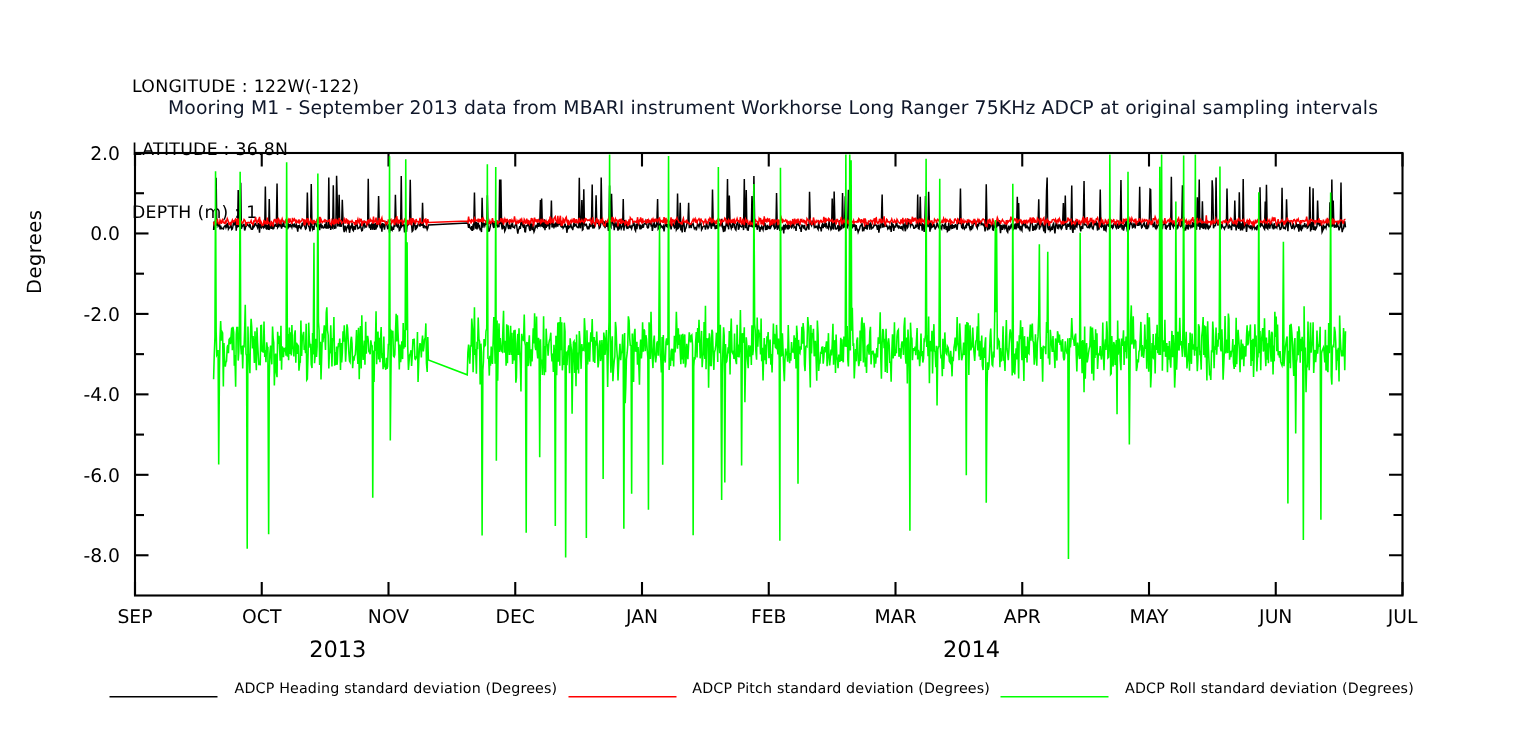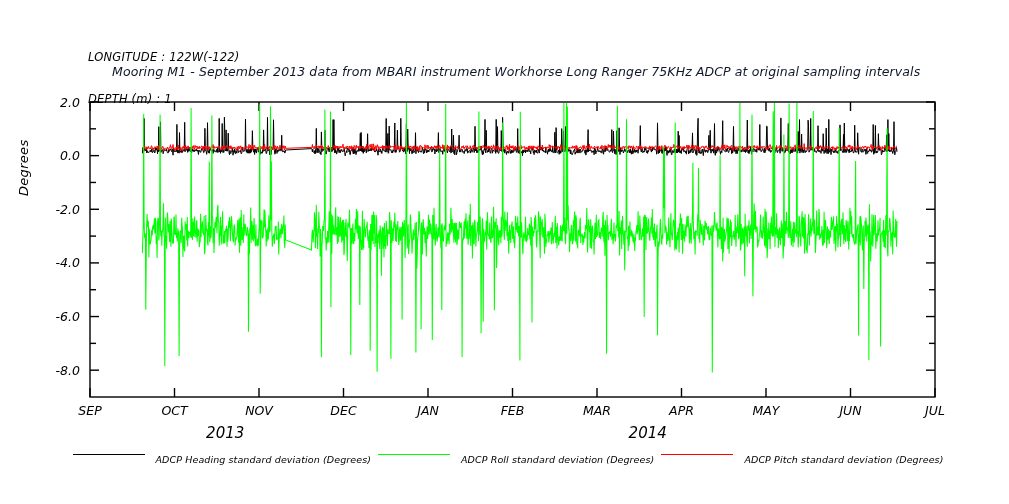--- a/index.html
+++ b/index.html
@@ -12,21 +12,20 @@
     height: 504px;
     position: relative;
     font-family: "DejaVu Sans", sans-serif;
     overflow: hidden;
   }
   #root {
     position: absolute;
     left: 0; top: 0;
     width: 1009px;
     height: 383px;
-    font-style: italic;
   }
   .meta-block {
     position: absolute;
     left: 88px;
     top: 22px;
     font-size: 11.5px;
     line-height: 14px;
     color: #000;
     letter-spacing: 0.2px;
     white-space: pre;
@@ -78,21 +77,21 @@
     top: 448px;
     width: 1009px;
     height: 22px;
     display: flex;
     justify-content: center;
     align-items: center;
     gap: 0px;
   }
   .legend-item {
     display: flex;
-    align-items: flex-start;
+    align-items: flex-end;
     gap: 4px;
   }
   .legend-swatch {
     display: inline-block;
     width: 72px;
     height: 0;
     border-top-width: 1.6px;
     border-top-style: solid;
     margin-right: 7px;
     margin-left: 7px;
@@ -104,20 +103,21 @@
     letter-spacing: 0.1px;
   }
 </style>
 </head>
 <body>
 
 <div id="root">
 
   <div class="meta-block">
     <span class="meta-line">LONGITUDE : 122W(-122)</span>
+    <span class="meta-line">LATITUDE : 36.8N</span>
     <span class="meta-line">DEPTH (m) : 1</span>
   </div>
 
   <div class="chart-title">Mooring M1 - September 2013 data from MBARI instrument Workhorse Long Ranger 75KHz ADCP at original sampling intervals</div>
 
   <div class="ylabel">Degrees</div>
 
   <svg class="plot" id="plot-svg" width="1009" height="440">
       <g>
         <rect x="90" y="102" width="845" height="295" fill="none" stroke="#000" stroke-width="1.4"></rect>
@@ -200,22 +200,22 @@
         <path d="M142.4 252.9 L142.8 237.9 L143.3 224.6 L143.7 114.1 L144.1 220.8 L144.5 236.8 L145.0 235.9 L145.4 233.4 L145.8 309.7 L146.3 247.4 L146.7 225.0 L147.1 214.0 L147.6 227.1 L148.0 221.2 L148.4 222.0 L148.9 257.6 L149.3 228.7 L149.7 239.5 L150.2 244.5 L150.6 241.5 L151.0 240.9 L151.5 231.4 L151.9 229.9 L152.3 235.4 L152.7 226.4 L153.2 225.7 L153.6 229.4 L154.0 224.6 L154.5 218.4 L154.9 233.5 L155.3 217.9 L155.8 221.3 L156.2 243.9 L156.6 236.6 L157.1 257.9 L157.5 222.8 L157.9 218.3 L158.4 218.3 L158.8 240.4 L159.2 234.8 L159.6 219.1 L160.1 114.5 L160.5 230.8 L160.9 236.3 L161.4 230.5 L161.8 245.7 L162.2 230.2 L162.7 231.7 L163.1 220.4 L163.5 203.2 L164.0 235.9 L164.4 237.1 L164.8 365.9 L165.3 217.6 L165.7 236.4 L166.1 236.3 L166.6 248.8 L167.0 223.2 L167.4 212.6 L167.8 217.7 L168.3 232.3 L168.7 224.1 L169.1 230.3 L169.6 242.0 L170.0 220.8 L170.4 233.6 L170.9 246.8 L171.3 218.4 L171.7 228.2 L172.2 237.2 L172.6 243.5 L173.0 242.0 L173.5 242.6 L173.9 217.1 L174.3 217.0 L174.7 234.1 L175.2 234.5 L175.6 234.6 L176.0 214.4 L176.5 238.0 L176.9 233.3 L177.3 241.5 L177.8 228.2 L178.2 231.5 L178.6 231.7 L179.1 356.1 L179.5 251.6 L179.9 235.7 L180.4 230.4 L180.8 237.2 L181.2 242.9 L181.7 217.7 L182.1 225.5 L182.5 228.4 L182.9 257.0 L183.4 237.7 L183.8 235.7 L184.2 248.3 L184.7 251.5 L185.1 221.2 L185.5 229.3 L186.0 223.9 L186.4 232.6 L186.8 240.5 L187.3 217.1 L187.7 246.5 L188.1 231.0 L188.6 232.0 L189.0 238.2 L189.4 232.0 L189.8 234.4 L190.3 231.6 L190.7 237.2 L191.1 108.1 L191.6 237.9 L192.0 222.6 L192.4 240.1 L192.9 218.3 L193.3 236.0 L193.7 221.5 L194.2 237.0 L194.6 216.6 L195.0 230.9 L195.5 233.0 L195.9 237.7 L196.3 223.5 L196.8 220.2 L197.2 241.8 L197.6 228.4 L198.0 236.0 L198.5 230.0 L198.9 230.6 L199.3 247.2 L199.8 241.9 L200.2 241.5 L200.6 213.7 L201.1 237.3 L201.5 226.0 L201.9 223.8 L202.4 221.2 L202.8 233.3 L203.2 230.5 L203.7 235.4 L204.1 215.9 L204.5 253.3 L204.9 252.7 L205.4 235.4 L205.8 215.1 L206.2 226.2 L206.7 231.8 L207.1 229.1 L207.5 243.0 L208.0 245.4 L208.4 222.0 L208.8 236.4 L209.3 161.8 L209.7 242.2 L210.1 237.3 L210.6 225.9 L211.0 237.9 L211.4 231.0 L211.9 115.6 L212.3 214.7 L212.7 220.2 L213.1 243.3 L213.6 227.9 L214.0 253.0 L214.4 239.8 L214.9 222.3 L215.3 228.1 L215.7 223.5 L216.2 216.8 L216.6 224.5 L217.0 233.3 L217.5 208.4 L217.9 204.9 L218.3 220.0 L218.8 223.5 L219.2 245.7 L219.6 235.7 L220.0 235.2 L220.5 216.8 L220.9 231.3 L221.3 244.4 L221.8 225.3 L222.2 227.4 L222.6 211.3 L223.1 243.8 L223.5 234.7 L223.9 243.3 L224.4 231.0 L224.8 243.2 L225.2 233.3 L225.7 228.7 L226.1 231.0 L226.5 225.7 L227.0 246.7 L227.4 228.6 L227.8 241.6 L228.2 235.7 L228.7 220.9 L229.1 227.8 L229.5 216.9 L230.0 226.7 L230.4 241.2 L230.8 232.6 L231.3 216.2 L231.7 218.8 L232.1 226.2 L232.6 235.7 L233.0 240.7 L233.4 241.4 L233.9 226.7 L234.3 224.5 L234.7 229.1 L235.1 245.5 L235.6 237.5 L236.0 240.5 L236.4 237.4 L236.9 236.4 L237.3 229.3 L237.7 220.0 L238.2 234.6 L238.6 242.7 L239.0 218.5 L239.5 252.8 L239.9 229.5 L240.3 217.3 L240.8 245.7 L241.2 210.1 L241.6 231.3 L242.1 240.0 L242.5 233.4 L242.9 227.1 L243.3 243.1 L243.8 214.5 L244.2 235.8 L244.6 225.6 L245.1 223.9 L245.5 226.7 L245.9 234.3 L246.4 235.0 L246.8 236.1 L247.2 226.9 L247.7 230.2 L248.1 230.6 L248.5 331.8 L249.0 233.6 L249.4 254.6 L249.8 227.7 L250.2 233.9 L250.7 207.5 L251.1 242.9 L251.5 224.6 L252.0 221.0 L252.4 239.7 L252.8 225.2 L253.3 241.5 L253.7 225.9 L254.1 218.0 L254.6 238.8 L255.0 235.4 L255.4 246.2 L255.9 224.4 L256.3 244.6 L256.7 243.8 L257.2 246.5 L257.6 238.6 L258.0 245.8 L258.4 244.3 L258.9 229.2 L259.3 230.0 L259.7 104.2 L260.2 293.7 L260.6 251.2 L261.0 221.0 L261.5 221.9 L261.9 220.5 L262.3 237.3 L262.8 237.9 L263.2 236.5 L263.6 222.8 L264.1 209.2 L264.5 227.6 L264.9 210.2 L265.3 221.2 L265.8 231.2 L266.2 246.4 L266.6 229.7 L267.1 241.5 L267.5 235.9 L267.9 227.5 L268.4 239.4 L268.8 215.3 L269.2 232.5 L269.7 220.1 L270.1 231.5 L270.5 106.2 L271.0 220.2 L271.4 161.5 L271.8 230.1 L272.3 246.6 L272.7 241.3 L273.1 236.5 L273.5 235.9 L274.0 233.5 L274.4 244.0 L274.8 237.2 L275.3 226.0 L275.7 229.3 L276.1 225.7 L276.6 239.3 L277.0 239.6 L277.4 238.2 L277.9 238.5 L278.3 221.4 L278.7 254.6 L279.2 240.3 L279.6 232.7 L280.0 228.8 L280.5 231.2 L280.9 238.3 L281.3 228.2 L281.7 223.7 L282.2 234.3 L282.6 231.4 L283.0 226.3 L283.5 225.2 L283.9 215.6 L284.3 242.2 L284.8 248.0 L285.2 224.6 L285.6 240.0 L311.5 249.9 L311.9 235.0 L312.4 229.7 L312.8 236.6 L313.2 242.4 L313.7 230.7 L314.1 230.7 L314.5 212.3 L315.0 219.4 L315.4 248.2 L315.8 233.9 L316.3 204.8 L316.7 236.6 L317.1 232.7 L317.6 249.1 L318.0 227.9 L318.4 232.9 L318.8 211.7 L319.3 226.2 L319.7 227.6 L320.1 256.4 L320.6 229.1 L321.0 235.1 L321.4 357.0 L321.9 247.0 L322.3 241.1 L322.7 226.0 L323.2 230.6 L323.6 230.0 L324.0 220.7 L324.5 219.0 L324.9 109.5 L325.3 238.8 L325.8 239.0 L326.2 250.4 L326.6 237.2 L327.0 243.8 L327.5 231.1 L327.9 239.7 L328.3 242.6 L328.8 226.3 L329.2 211.3 L329.6 222.7 L330.1 242.5 L330.5 111.4 L330.9 307.2 L331.4 213.7 L331.8 253.8 L332.2 228.3 L332.7 215.6 L333.1 234.7 L333.5 225.4 L333.9 231.1 L334.4 233.9 L334.8 234.4 L335.2 221.6 L335.7 207.2 L336.1 235.1 L336.5 233.2 L337.0 227.2 L337.4 243.9 L337.8 216.2 L338.3 242.2 L338.7 216.9 L339.1 224.6 L339.6 236.7 L340.0 232.2 L340.4 217.2 L340.9 236.6 L341.3 221.8 L341.7 242.6 L342.1 238.3 L342.6 220.1 L343.0 240.4 L343.4 219.8 L343.9 255.1 L344.3 251.7 L344.7 229.2 L345.2 222.6 L345.6 236.6 L346.0 218.9 L346.5 234.2 L346.9 242.1 L347.3 261.0 L347.8 222.5 L348.2 226.5 L348.6 225.5 L349.0 227.4 L349.5 209.7 L349.9 228.2 L350.3 230.5 L350.8 355.1 L351.2 228.5 L351.6 228.6 L352.1 244.1 L352.5 229.6 L352.9 223.5 L353.4 241.6 L353.8 244.1 L354.2 232.8 L354.7 241.0 L355.1 230.1 L355.5 218.8 L356.0 229.0 L356.4 208.9 L356.8 231.1 L357.2 233.4 L357.7 211.0 L358.1 234.7 L358.5 238.9 L359.0 225.2 L359.4 229.3 L359.8 304.9 L360.3 226.2 L360.7 242.3 L361.1 239.7 L361.6 250.0 L362.0 239.5 L362.4 210.8 L362.9 250.1 L363.3 230.6 L363.7 248.2 L364.1 219.1 L364.6 229.4 L365.0 230.0 L365.4 237.1 L365.9 228.9 L366.3 226.8 L366.7 225.9 L367.2 221.8 L367.6 235.6 L368.0 241.0 L368.5 235.7 L368.9 247.9 L369.3 229.8 L369.8 237.1 L370.2 350.7 L370.6 223.9 L371.1 250.2 L371.5 231.6 L371.9 215.0 L372.3 241.1 L372.8 214.7 L373.2 243.9 L373.6 211.4 L374.1 233.5 L374.5 214.9 L374.9 246.9 L375.4 239.2 L375.8 243.3 L376.2 215.1 L376.7 221.0 L377.1 371.7 L377.5 234.4 L378.0 243.5 L378.4 234.4 L378.8 233.3 L379.2 230.2 L379.7 248.9 L380.1 225.5 L380.5 229.8 L381.0 233.4 L381.4 275.8 L381.8 244.6 L382.3 228.1 L382.7 227.5 L383.1 248.7 L383.6 228.1 L384.0 257.5 L384.4 223.0 L384.9 246.4 L385.3 235.0 L385.7 249.0 L386.2 220.7 L386.6 226.4 L387.0 235.2 L387.4 245.9 L387.9 229.3 L388.3 233.9 L388.7 233.0 L389.2 233.4 L389.6 212.1 L390.0 219.3 L390.5 242.4 L390.9 358.7 L391.3 220.2 L391.8 243.0 L392.2 234.0 L392.6 228.2 L393.1 241.2 L393.5 229.0 L393.9 221.6 L394.3 227.8 L394.8 212.7 L395.2 229.8 L395.6 241.2 L396.1 224.6 L396.5 242.0 L396.9 227.0 L397.4 230.4 L397.8 221.1 L398.2 230.7 L398.7 245.0 L399.1 241.4 L399.5 230.1 L400.0 226.9 L400.4 240.7 L400.8 238.1 L401.3 226.7 L401.7 237.4 L402.1 319.4 L402.5 221.7 L403.0 226.1 L403.4 236.6 L403.8 228.2 L404.3 220.0 L404.7 236.2 L405.1 258.0 L405.6 228.7 L406.0 214.4 L406.4 102.2 L406.9 234.7 L407.3 248.5 L407.7 230.6 L408.2 224.2 L408.6 254.1 L409.0 246.5 L409.5 240.5 L409.9 237.8 L410.3 214.6 L410.7 218.6 L411.2 232.9 L411.6 238.9 L412.0 253.6 L412.5 240.9 L412.9 235.9 L413.3 229.2 L413.8 240.1 L414.2 234.4 L414.6 235.3 L415.1 222.8 L415.5 238.2 L415.9 352.5 L416.4 222.0 L416.8 268.8 L417.2 257.7 L417.6 239.6 L418.1 235.3 L418.5 230.2 L418.9 210.9 L419.4 213.7 L419.8 225.4 L420.2 230.2 L420.7 230.6 L421.1 329.2 L421.5 222.4 L422.0 233.8 L422.4 254.6 L422.8 223.0 L423.3 219.2 L423.7 234.4 L424.1 233.5 L424.6 227.8 L425.0 243.1 L425.4 231.3 L425.8 241.6 L426.3 256.5 L426.7 233.6 L427.1 226.4 L427.6 239.0 L428.0 233.3 L428.4 214.8 L428.9 234.5 L429.3 219.6 L429.7 220.5 L430.2 234.1 L430.6 223.5 L431.0 225.9 L431.5 233.5 L431.9 238.5 L432.3 339.9 L432.7 214.9 L433.2 221.0 L433.6 239.4 L434.0 207.8 L434.5 231.0 L434.9 238.5 L435.3 245.4 L435.8 227.2 L436.2 223.7 L436.6 236.6 L437.1 241.6 L437.5 238.0 L437.9 228.8 L438.4 227.5 L438.8 237.2 L439.2 223.0 L439.7 150.3 L440.1 236.8 L440.5 238.7 L440.9 248.3 L441.4 224.6 L441.8 309.9 L442.2 223.3 L442.7 240.5 L443.1 238.0 L443.5 241.7 L444.0 228.0 L444.4 225.5 L444.8 230.0 L445.3 228.8 L445.7 104.0 L446.1 246.7 L446.6 238.6 L447.0 244.0 L447.4 234.1 L447.8 232.5 L448.3 240.4 L448.7 232.6 L449.1 244.3 L449.6 223.8 L450.0 234.9 L450.4 231.0 L450.9 207.8 L451.3 220.3 L451.7 232.5 L452.2 218.9 L452.6 230.0 L453.0 223.0 L453.5 234.9 L453.9 242.8 L454.3 223.0 L454.8 239.6 L455.2 222.5 L455.6 242.5 L456.0 226.0 L456.5 223.0 L456.9 245.0 L457.3 242.4 L457.8 229.2 L458.2 232.6 L458.6 239.5 L459.1 229.3 L459.5 221.5 L459.9 224.6 L460.4 228.3 L460.8 223.8 L461.2 223.3 L461.7 230.1 L462.1 356.9 L462.5 244.4 L462.9 238.7 L463.4 239.0 L463.8 227.5 L464.2 221.3 L464.7 238.4 L465.1 218.7 L465.5 228.4 L466.0 213.2 L466.4 226.2 L466.8 238.9 L467.3 232.3 L467.7 220.6 L468.1 244.8 L468.6 237.2 L469.0 236.3 L469.4 214.7 L469.9 239.3 L470.3 203.8 L470.7 246.1 L471.1 225.6 L471.6 226.9 L472.0 226.3 L472.4 258.5 L472.9 222.2 L473.3 225.3 L473.7 243.7 L474.2 243.7 L474.6 219.8 L475.0 221.3 L475.5 236.6 L475.9 246.6 L476.3 234.9 L476.8 233.1 L477.2 230.2 L477.6 222.3 L478.0 222.4 L478.5 241.3 L478.9 111.4 L479.3 226.6 L479.8 235.5 L480.2 216.5 L480.6 238.8 L481.1 333.3 L481.5 249.3 L481.9 234.1 L482.4 218.2 L482.8 223.7 L483.2 321.7 L483.7 229.3 L484.1 241.6 L484.5 241.0 L485.0 236.8 L485.4 231.6 L485.8 235.6 L486.2 220.7 L486.7 249.6 L487.1 222.6 L487.5 212.3 L488.0 234.7 L488.4 235.4 L488.8 233.7 L489.3 239.3 L489.7 222.4 L490.1 237.9 L490.6 240.7 L491.0 242.8 L491.4 216.5 L491.9 237.9 L492.3 229.7 L492.7 238.3 L493.1 232.1 L493.6 206.7 L494.0 231.0 L494.4 310.3 L494.9 222.1 L495.3 227.6 L495.7 228.0 L496.2 218.2 L496.6 268.1 L497.0 244.8 L497.5 224.9 L497.9 230.4 L498.3 239.5 L498.8 245.5 L499.2 230.1 L499.6 233.9 L500.1 237.7 L500.5 230.4 L500.9 243.3 L501.3 216.8 L501.8 236.7 L502.2 233.3 L502.6 122.6 L503.1 215.8 L503.5 220.3 L503.9 233.9 L504.4 239.8 L504.8 211.6 L505.2 231.1 L505.7 219.7 L506.1 222.3 L506.5 222.7 L507.0 236.3 L507.4 212.3 L507.8 240.9 L508.2 231.8 L508.7 253.7 L509.1 238.0 L509.5 225.3 L510.0 240.1 L510.4 229.7 L510.8 242.9 L511.3 224.2 L511.7 226.5 L512.1 221.4 L512.6 238.8 L513.0 236.2 L513.4 226.3 L513.9 243.2 L514.3 236.1 L514.7 248.3 L515.2 230.8 L515.6 215.7 L516.0 229.4 L516.4 222.5 L516.9 231.5 L517.3 231.9 L517.7 216.6 L518.2 230.1 L518.6 236.3 L519.0 225.7 L519.5 240.1 L519.9 360.5 L520.3 111.8 L520.8 237.2 L521.2 236.8 L521.6 222.2 L522.1 235.5 L522.5 246.3 L522.9 254.2 L523.3 239.9 L523.8 232.4 L524.2 236.9 L524.6 234.4 L525.1 241.2 L525.5 216.7 L525.9 232.4 L526.4 242.2 L526.8 235.4 L527.2 240.4 L527.7 228.1 L528.1 235.0 L528.5 233.6 L529.0 234.5 L529.4 223.5 L529.8 239.3 L530.3 225.2 L530.7 245.7 L531.1 217.1 L531.5 222.8 L532.0 322.5 L532.4 226.6 L532.8 234.3 L533.3 235.3 L533.7 230.9 L534.1 233.1 L534.6 217.8 L535.0 229.1 L535.4 215.3 L535.9 221.3 L536.3 242.9 L536.7 247.4 L537.2 231.1 L537.6 230.6 L538.0 231.0 L538.5 211.4 L538.9 216.2 L539.3 218.3 L539.7 238.9 L540.2 258.3 L540.6 216.6 L541.0 235.6 L541.5 222.1 L541.9 224.1 L542.3 219.2 L542.8 237.5 L543.2 236.3 L543.6 227.2 L544.1 240.1 L544.5 253.8 L544.9 213.7 L545.4 223.0 L545.8 247.3 L546.2 241.2 L546.6 242.4 L547.1 234.6 L547.5 235.9 L547.9 231.6 L548.4 231.4 L548.8 242.5 L549.2 238.5 L549.7 231.3 L550.1 234.9 L550.5 231.9 L551.0 227.5 L551.4 244.2 L551.8 235.2 L552.3 222.1 L552.7 238.4 L553.1 243.6 L553.6 237.9 L554.0 233.0 L554.4 236.9 L554.8 229.7 L555.3 215.8 L555.7 243.1 L556.1 227.5 L556.6 227.2 L557.0 248.6 L557.4 223.0 L557.9 237.9 L558.3 240.1 L558.7 245.4 L559.2 236.4 L559.6 240.0 L560.0 241.1 L560.5 225.2 L560.9 240.6 L561.3 226.2 L561.7 239.3 L562.2 241.5 L562.6 224.4 L563.0 226.0 L563.5 231.1 L563.9 102.0 L564.3 231.3 L564.8 217.4 L565.2 239.8 L565.6 244.3 L566.1 224.0 L566.5 102.0 L566.9 233.7 L567.4 106.8 L567.8 220.5 L568.2 205.2 L568.7 230.6 L569.1 228.9 L569.5 252.3 L569.9 243.4 L570.4 232.7 L570.8 240.9 L571.2 227.0 L571.7 225.0 L572.1 239.5 L572.5 244.1 L573.0 241.0 L573.4 220.3 L573.8 240.6 L574.3 215.7 L574.7 211.5 L575.1 223.2 L575.6 241.7 L576.0 215.2 L576.4 219.3 L576.8 244.5 L577.3 238.3 L577.7 248.6 L578.1 230.9 L578.6 230.3 L579.0 233.2 L579.4 236.4 L579.9 220.8 L580.3 217.9 L580.7 242.9 L581.2 234.0 L581.6 236.3 L582.0 233.7 L582.5 236.0 L582.9 245.1 L583.3 235.7 L583.8 242.5 L584.2 236.8 L584.6 232.0 L585.0 238.3 L585.5 224.9 L585.9 229.2 L586.3 227.2 L586.8 208.1 L587.2 239.1 L587.6 252.5 L588.1 228.4 L588.5 219.4 L588.9 220.5 L589.4 232.1 L589.8 225.9 L590.2 248.0 L590.7 219.2 L591.1 236.2 L591.5 248.7 L591.9 229.0 L592.4 225.6 L592.8 230.2 L593.2 241.5 L593.7 241.5 L594.1 254.5 L594.5 235.5 L595.0 222.8 L595.4 238.9 L595.8 236.3 L596.3 214.8 L596.7 237.2 L597.1 233.1 L597.6 235.5 L598.0 224.0 L598.4 220.7 L598.9 219.9 L599.3 237.9 L599.7 232.1 L600.1 233.8 L600.6 239.2 L601.0 229.7 L601.4 227.6 L601.9 229.4 L602.3 236.6 L602.7 217.7 L603.2 211.7 L603.6 237.2 L604.0 242.5 L604.5 225.0 L604.9 255.7 L605.3 219.7 L605.8 228.8 L606.2 249.7 L606.6 353.8 L607.0 215.1 L607.5 227.1 L607.9 225.0 L608.3 240.2 L608.8 232.1 L609.2 233.4 L609.6 233.4 L610.1 231.1 L610.5 236.8 L610.9 228.1 L611.4 218.7 L611.8 239.6 L612.2 233.3 L612.7 235.4 L613.1 244.1 L613.5 237.9 L614.0 222.4 L614.4 237.4 L614.8 234.0 L615.2 241.7 L615.7 239.0 L616.1 226.6 L616.5 227.1 L617.0 223.2 L617.4 105.8 L617.8 231.3 L618.3 223.5 L618.7 237.5 L619.1 211.0 L619.6 255.5 L620.0 230.6 L620.4 227.3 L620.9 234.3 L621.3 220.5 L621.7 249.0 L622.1 229.3 L622.6 216.1 L623.0 234.0 L623.4 234.4 L623.9 244.8 L624.3 230.5 L624.7 270.3 L625.2 233.0 L625.6 231.2 L626.0 231.0 L626.5 119.2 L626.9 232.3 L627.3 238.9 L627.8 236.5 L628.2 250.9 L628.6 225.8 L629.1 246.0 L629.5 236.5 L629.9 221.6 L630.3 231.6 L630.8 235.7 L631.2 236.3 L631.6 230.9 L632.1 231.9 L632.5 235.6 L632.9 240.9 L633.4 241.7 L633.8 233.9 L634.2 239.2 L634.7 250.9 L635.1 237.8 L635.5 240.8 L636.0 231.5 L636.4 229.5 L636.8 225.0 L637.2 234.1 L637.7 228.5 L638.1 211.3 L638.5 228.7 L639.0 232.0 L639.4 240.1 L639.8 215.6 L640.3 226.2 L640.7 234.4 L641.1 240.2 L641.6 237.8 L642.0 235.4 L642.4 228.4 L642.9 236.7 L643.3 232.8 L643.7 216.4 L644.2 316.9 L644.6 214.7 L645.0 218.6 L645.4 215.2 L645.9 250.0 L646.3 226.4 L646.7 216.9 L647.2 233.6 L647.6 231.9 L648.0 231.3 L648.5 218.4 L648.9 227.9 L649.3 234.6 L649.8 240.6 L650.2 233.2 L650.6 227.4 L651.1 226.6 L651.5 217.5 L651.9 233.7 L652.3 208.9 L652.8 237.6 L653.2 227.1 L653.6 240.0 L654.1 236.2 L654.5 223.6 L654.9 243.7 L655.4 246.7 L655.8 231.7 L656.2 238.6 L656.7 229.0 L657.1 224.9 L657.5 335.2 L658.0 259.5 L658.4 241.5 L658.8 246.5 L659.3 243.9 L659.7 235.2 L660.1 223.9 L660.5 219.0 L661.0 234.2 L661.4 243.2 L661.8 243.8 L662.3 234.3 L662.7 238.4 L663.1 213.5 L663.6 146.6 L664.0 208.2 L664.4 151.8 L664.9 233.0 L665.3 228.6 L665.7 226.6 L666.2 227.8 L666.6 244.8 L667.0 232.0 L667.5 240.5 L667.9 240.1 L668.3 233.3 L668.7 217.5 L669.2 239.8 L669.6 239.6 L670.0 247.3 L670.5 225.8 L670.9 213.3 L671.3 232.3 L671.8 236.0 L672.2 240.2 L672.6 233.4 L673.1 223.2 L673.5 219.6 L673.9 222.6 L674.4 229.2 L674.8 250.4 L675.2 122.5 L675.6 248.4 L676.1 235.7 L676.5 249.6 L676.9 241.0 L677.4 232.2 L677.8 239.7 L678.2 227.5 L678.7 233.8 L679.1 252.4 L679.5 223.5 L680.0 226.0 L680.4 213.5 L680.8 227.5 L681.3 240.1 L681.7 218.0 L682.1 232.8 L682.6 254.0 L683.0 224.1 L683.4 236.3 L683.8 238.6 L684.3 230.9 L684.7 241.7 L685.1 224.5 L685.6 235.3 L686.0 235.8 L686.4 225.9 L686.9 216.3 L687.3 227.2 L687.7 219.4 L688.2 215.7 L688.6 227.1 L689.0 228.3 L689.5 243.2 L689.9 235.0 L690.3 222.9 L690.7 236.6 L691.2 243.8 L691.6 228.5 L692.0 224.6 L692.5 209.9 L692.9 162.8 L693.3 221.4 L693.8 239.3 L694.2 231.5 L694.6 233.5 L695.1 254.5 L695.5 230.5 L695.9 231.5 L696.4 231.4 L696.8 232.3 L697.2 236.1 L697.7 214.7 L698.1 221.9 L698.5 167.9 L698.9 239.0 L699.4 235.4 L699.8 243.1 L700.2 219.8 L700.7 226.2 L701.1 230.2 L701.5 234.6 L702.0 224.0 L702.4 234.2 L702.8 234.4 L703.3 245.4 L703.7 225.6 L704.1 229.3 L704.6 240.4 L705.0 220.8 L705.4 222.7 L705.8 228.5 L706.3 223.0 L706.7 229.9 L707.1 226.9 L707.6 234.3 L708.0 233.2 L708.4 226.0 L708.9 238.0 L709.3 240.2 L709.7 238.9 L710.2 227.6 L710.6 233.9 L711.0 234.1 L711.5 236.1 L711.9 225.5 L712.3 372.6 L712.8 238.8 L713.2 225.3 L713.6 231.7 L714.0 226.8 L714.5 212.0 L714.9 221.7 L715.3 226.1 L715.8 226.5 L716.2 230.7 L716.6 224.1 L717.1 222.4 L717.5 236.5 L717.9 247.6 L718.4 228.4 L718.8 231.6 L719.2 236.4 L719.7 239.4 L720.1 155.2 L720.5 239.1 L720.9 227.3 L721.4 248.9 L721.8 226.7 L722.2 230.5 L722.7 261.5 L723.1 217.7 L723.5 252.5 L724.0 233.9 L724.4 228.7 L724.8 241.6 L725.3 238.6 L725.7 235.3 L726.1 232.6 L726.6 230.6 L727.0 217.6 L727.4 220.0 L727.9 249.1 L728.3 218.4 L728.7 225.5 L729.1 253.7 L729.6 226.7 L730.0 238.7 L730.4 219.5 L730.9 236.9 L731.3 222.1 L731.7 246.0 L732.2 236.8 L732.6 236.0 L733.0 236.3 L733.5 230.7 L733.9 236.5 L734.3 239.7 L734.8 234.2 L735.2 215.0 L735.6 236.6 L736.0 246.8 L736.5 230.3 L736.9 226.3 L737.3 233.3 L737.8 214.2 L738.2 221.3 L738.6 238.6 L739.1 238.1 L739.5 229.2 L739.9 102.0 L740.4 249.7 L740.8 249.2 L741.2 224.0 L741.7 240.6 L742.1 244.4 L742.5 228.0 L743.0 230.0 L743.4 243.4 L743.8 235.3 L744.2 226.7 L744.7 276.2 L745.1 213.7 L745.5 236.5 L746.0 225.7 L746.4 228.5 L746.8 240.2 L747.3 246.8 L747.7 225.6 L748.1 230.5 L748.6 227.5 L749.0 220.2 L749.4 243.4 L749.9 227.5 L750.3 234.7 L750.7 224.4 L751.1 239.0 L751.6 222.6 L752.0 114.5 L752.4 225.8 L752.9 296.3 L753.3 248.6 L753.7 215.7 L754.2 203.6 L754.6 229.6 L755.0 226.2 L755.5 210.9 L755.9 232.5 L756.3 227.1 L756.8 226.9 L757.2 227.6 L757.6 247.4 L758.1 244.6 L758.5 239.5 L758.9 241.6 L759.3 234.4 L759.8 233.2 L760.2 223.8 L760.6 214.6 L761.1 237.8 L761.5 230.0 L761.9 232.8 L762.4 238.7 L762.8 233.7 L763.2 216.4 L763.7 232.6 L764.1 226.4 L764.5 245.9 L765.0 208.7 L765.4 230.5 L765.8 247.8 L766.2 211.5 L766.7 226.7 L767.1 258.3 L767.5 249.8 L768.0 228.6 L768.4 239.0 L768.8 222.6 L769.3 239.6 L769.7 230.2 L770.1 249.0 L770.6 222.4 L771.0 233.3 L771.4 216.5 L771.9 235.5 L772.3 224.7 L772.7 236.7 L773.2 111.2 L773.6 236.6 L774.0 213.2 L774.4 102.0 L774.9 247.1 L775.3 226.9 L775.7 232.7 L776.2 234.4 L776.6 213.2 L777.0 237.9 L777.5 233.5 L777.9 228.7 L778.3 248.1 L778.8 230.6 L779.2 239.8 L779.6 227.3 L780.1 240.6 L780.5 245.1 L780.9 232.6 L781.3 220.6 L781.8 238.1 L782.2 223.4 L782.6 230.6 L783.1 258.4 L783.5 248.9 L783.9 134.4 L784.4 246.4 L784.8 235.4 L785.2 221.1 L785.7 232.2 L786.1 233.7 L786.5 211.8 L787.0 230.3 L787.4 227.4 L787.8 230.6 L788.3 237.9 L788.7 214.2 L789.1 103.6 L789.5 231.6 L790.0 238.2 L790.4 229.3 L790.8 221.2 L791.3 245.6 L791.7 241.0 L792.1 238.8 L792.6 228.7 L793.0 247.2 L793.4 221.7 L793.9 237.2 L794.3 242.6 L794.7 222.3 L795.2 231.7 L795.6 233.0 L796.0 229.5 L796.4 237.2 L796.9 102.0 L797.3 233.8 L797.7 231.2 L798.2 247.5 L798.6 240.2 L799.0 216.1 L799.5 218.1 L799.9 235.5 L800.3 234.9 L800.8 246.4 L801.2 223.9 L801.6 220.2 L802.1 211.3 L802.5 236.7 L802.9 216.8 L803.4 238.3 L803.8 217.5 L804.2 235.7 L804.6 253.7 L805.1 214.1 L805.5 229.0 L805.9 239.0 L806.4 250.3 L806.8 249.1 L807.2 253.3 L807.7 233.5 L808.1 235.0 L808.5 214.3 L809.0 224.0 L809.4 245.5 L809.8 230.8 L810.3 233.2 L810.7 218.4 L811.1 236.5 L811.6 226.6 L812.0 231.1 L812.4 222.1 L812.8 226.2 L813.3 111.0 L813.7 232.3 L814.1 234.2 L814.6 219.5 L815.0 232.1 L815.4 253.1 L815.9 242.0 L816.3 232.5 L816.7 210.6 L817.2 235.6 L817.6 226.4 L818.0 233.2 L818.5 235.4 L818.9 209.0 L819.3 212.7 L819.7 239.8 L820.2 233.9 L820.6 238.1 L821.0 234.3 L821.5 233.6 L821.9 226.0 L822.3 241.7 L822.8 246.0 L823.2 229.8 L823.6 244.7 L824.1 211.8 L824.5 242.9 L824.9 230.0 L825.4 219.8 L825.8 225.7 L826.2 232.3 L826.7 248.2 L827.1 234.7 L827.5 226.4 L827.9 239.6 L828.4 229.2 L828.8 230.8 L829.2 244.1 L829.7 230.8 L830.1 234.2 L830.5 237.7 L831.0 224.4 L831.4 216.8 L831.8 230.1 L832.3 228.7 L832.7 222.1 L833.1 222.9 L833.6 216.4 L834.0 244.0 L834.4 226.6 L834.8 240.6 L835.3 225.9 L835.7 251.3 L836.1 237.3 L836.6 216.1 L837.0 231.2 L837.4 223.7 L837.9 247.6 L838.3 238.6 L838.7 237.7 L839.2 128.2 L839.6 235.5 L840.0 220.7 L840.5 246.8 L840.9 227.6 L841.3 224.0 L841.8 218.7 L842.2 234.4 L842.6 232.5 L843.0 212.2 L843.5 235.8 L843.9 244.1 L844.3 225.0 L844.8 239.8 L845.2 228.9 L845.6 242.1 L846.1 220.1 L846.5 223.6 L846.9 231.1 L847.4 241.2 L847.8 221.1 L848.2 222.2 L848.7 249.6 L849.1 230.3 L849.5 240.9 L849.9 207.8 L850.4 224.6 L850.8 211.0 L851.2 234.1 L851.7 216.3 L852.1 236.9 L852.5 234.1 L853.0 238.4 L853.4 234.1 L853.8 241.1 L854.3 242.7 L854.7 243.7 L855.1 241.3 L855.6 161.1 L856.0 244.2 L856.4 237.4 L856.9 231.7 L857.3 228.8 L857.7 225.8 L858.1 224.3 L858.6 335.6 L859.0 233.9 L859.4 242.2 L859.9 216.5 L860.3 245.5 L860.7 215.9 L861.2 221.6 L861.6 227.3 L862.0 239.6 L862.5 250.6 L862.9 230.2 L863.3 225.4 L863.8 289.0 L864.2 242.0 L864.6 239.4 L865.0 220.9 L865.5 236.8 L865.9 217.5 L866.3 221.5 L866.8 241.8 L867.2 225.9 L867.6 234.1 L868.1 224.5 L868.5 232.3 L868.9 360.0 L869.4 204.2 L869.8 240.3 L870.2 231.6 L870.7 261.5 L871.1 243.1 L871.5 245.0 L872.0 214.3 L872.4 236.3 L872.8 246.8 L873.2 231.9 L873.7 215.0 L874.1 235.2 L874.5 230.2 L875.0 229.0 L875.4 214.9 L875.8 248.7 L876.3 237.1 L876.7 233.3 L877.1 241.4 L877.6 234.5 L878.0 220.3 L878.4 235.8 L878.9 229.6 L879.3 231.2 L879.7 226.6 L880.1 217.9 L880.6 346.5 L881.0 235.6 L881.4 233.9 L881.9 232.7 L882.3 231.7 L882.7 234.5 L883.2 241.6 L883.6 219.9 L884.0 247.0 L884.5 230.2 L884.9 246.7 L885.3 248.1 L885.8 215.3 L886.2 235.5 L886.6 220.1 L887.1 128.3 L887.5 250.6 L887.9 256.4 L888.3 231.9 L888.8 230.4 L889.2 230.8 L889.6 217.9 L890.1 221.1 L890.5 228.4 L890.9 246.8 L891.4 233.0 L891.8 240.5 L892.2 231.8 L892.7 254.4 L893.1 210.4 L893.5 225.0 L894.0 234.0 L894.4 237.6 L894.8 233.5 L895.2 237.6 L895.7 218.7 L896.1 227.8 L896.5 246.8 L897.0 220.9 " fill="none" stroke="#00FF00" stroke-width="1.05" stroke-linejoin="miter" stroke-linecap="butt"></path>
       </g>
     </svg>
 
   <div class="legend-row" id="legend-row">
       <div class="legend-item">
         <span class="legend-swatch" style="border-top-color: rgb(0, 0, 0);"></span>
         <span class="legend-text">ADCP Heading standard deviation (Degrees)</span>
       </div>
       <div class="legend-item">
+        <span class="legend-swatch" style="border-top-color: rgb(255, 0, 0);"></span>
+        <span class="legend-text">ADCP Pitch standard deviation (Degrees)</span>
+      </div>
+      <div class="legend-item">
         <span class="legend-swatch" style="border-top-color: rgb(0, 255, 0);"></span>
         <span class="legend-text">ADCP Roll standard deviation (Degrees)</span>
       </div>
-      <div class="legend-item">
-        <span class="legend-swatch" style="border-top-color: rgb(255, 0, 0);"></span>
-        <span class="legend-text">ADCP Pitch standard deviation (Degrees)</span>
-      </div>
     </div>
 
 </div>
 
 </body></html>

